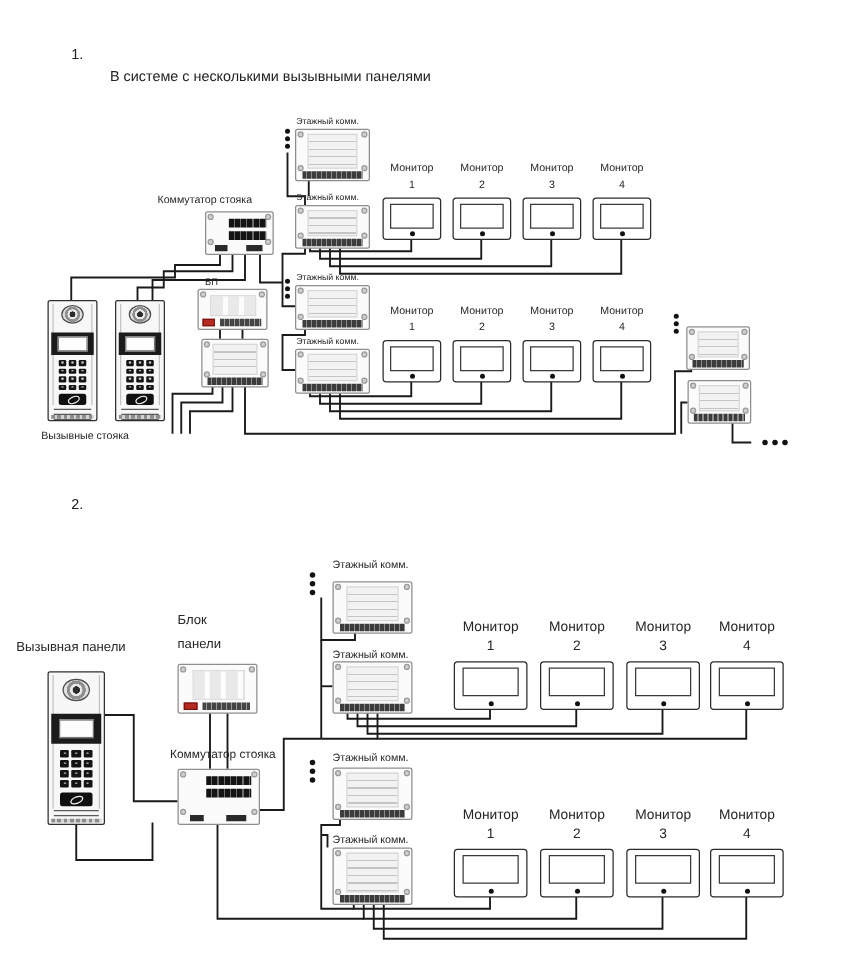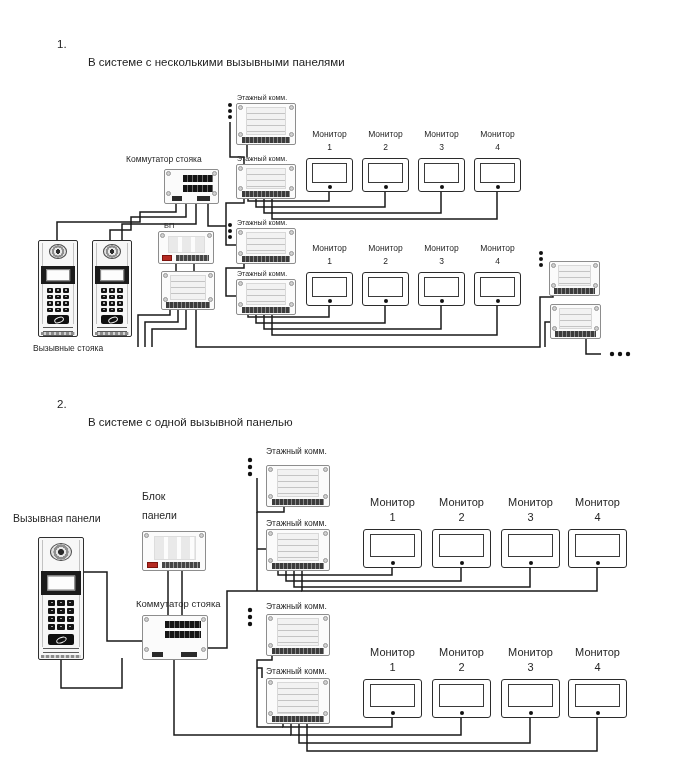--- a/index.html
+++ b/index.html
@@ -59,21 +59,20 @@
   .sect-h{position:absolute;font-size:11.5px;margin-top:18px;}
 </style>
 </head>
 <body>
 
 <div id="page">
 
   <div class="sect-num" style="left:57px;top:38px;">1.</div>
   <div class="sect-h" style="left:88px;top:38px;">В системе с несколькими вызывными панелями</div>
   <div class="sect-num" style="left:57px;top:398px;">2.</div>
-  <div class="sect-h" style="left:88px;top:398px;">В системе с одной вызывной панелью</div>
 
   <svg class="wires" width="687" height="770">
     <g stroke="#1a1a1a" stroke-width="1.5" fill="none">
 
       <path d="M247,143 V157"></path>
       <path d="M230,122 V157 H244 V164"></path>
       <path d="M248,197 V201 H329 V191"></path>
       <path d="M256,197 V207 H385 V191"></path>
       <path d="M264,197 V213 H441 V191"></path>
       <path d="M272,197 V219 H497 V191"></path>

